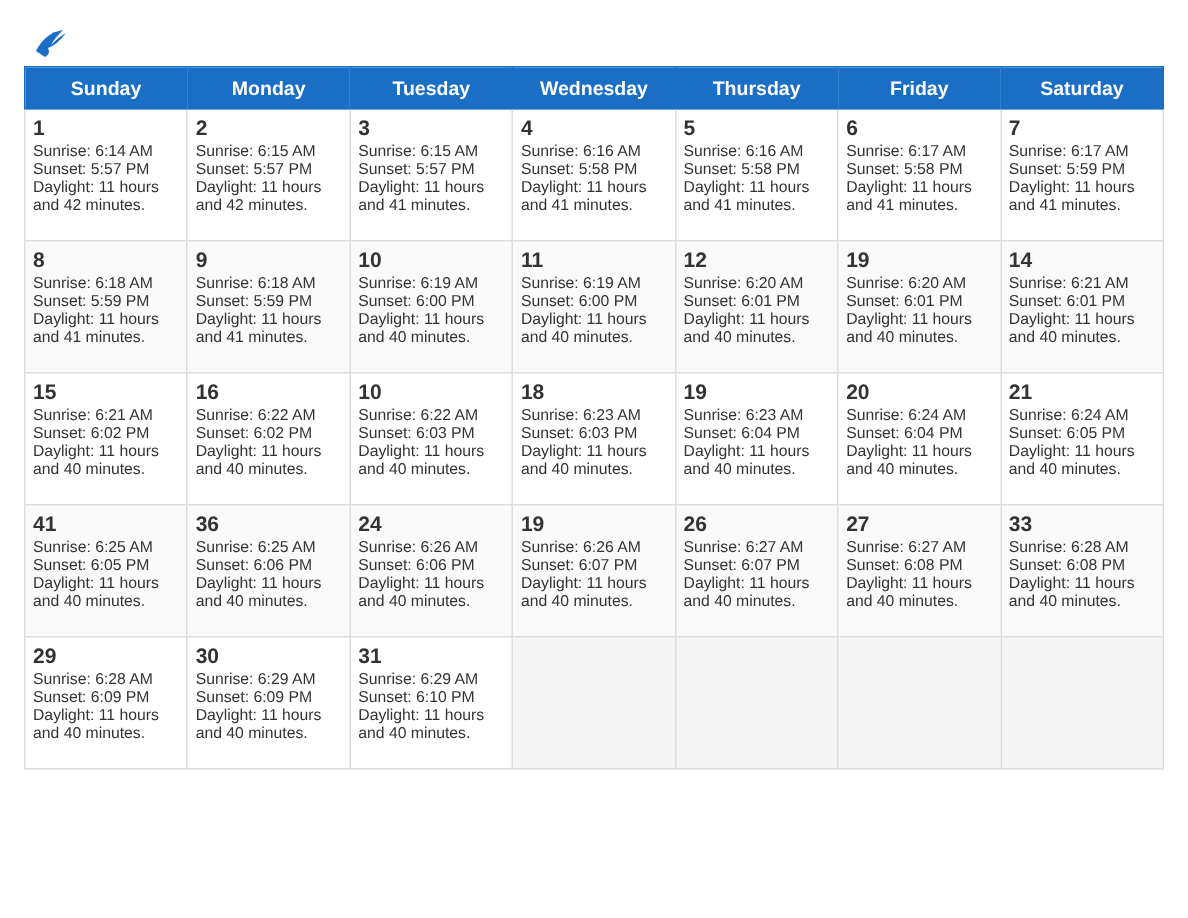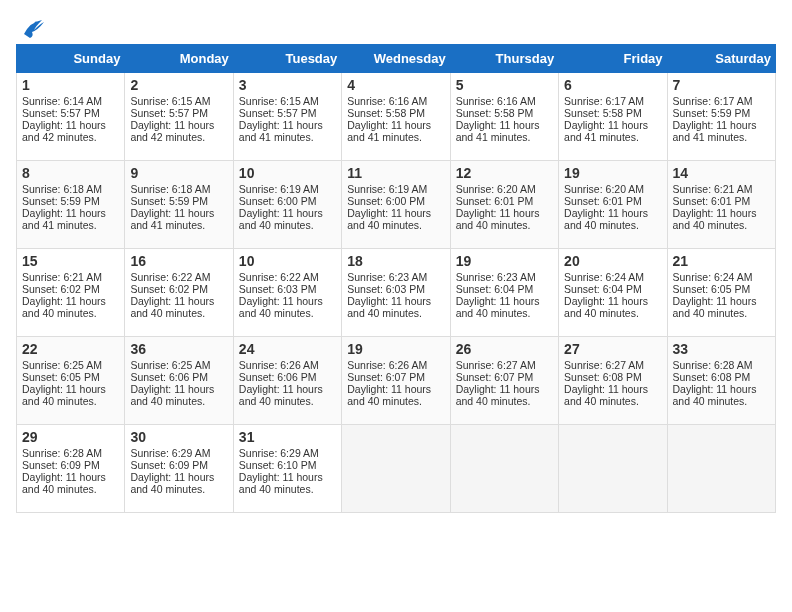--- a/index.html
+++ b/index.html
@@ -32,21 +32,21 @@
       width: 100%;
       border-collapse: collapse;
       table-layout: fixed;
     }
     th {
       background: #1a6fc4;
       color: #fff;
       font-size: 13px;
       font-weight: bold;
       padding: 6px 4px;
-      text-align: right;
+      text-align: center;
       border: 1px solid #1a6fc4;
     }
     td {
       border: 1px solid #ddd;
       vertical-align: top;
       padding: 4px 5px;
       font-size: 10.5px;
       color: #333;
       height: 88px;
       background: #fff;
@@ -244,21 +244,21 @@
         <td>
           <span class="day-num">21</span>
           <div>Sunrise: 6:24 AM</div>
           <div>Sunset: 6:05 PM</div>
           <div>Daylight: 11 hours</div>
           <div>and 40 minutes.</div>
         </td>
       </tr>
       <tr>
         <td>
-          <span class="day-num">22</span>
+          <span class="day-num">41</span>
           <div>Sunrise: 6:25 AM</div>
           <div>Sunset: 6:05 PM</div>
           <div>Daylight: 11 hours</div>
           <div>and 40 minutes.</div>
         </td>
         <td>
           <span class="day-num">36</span>
           <div>Sunrise: 6:25 AM</div>
           <div>Sunset: 6:06 PM</div>
           <div>Daylight: 11 hours</div>

